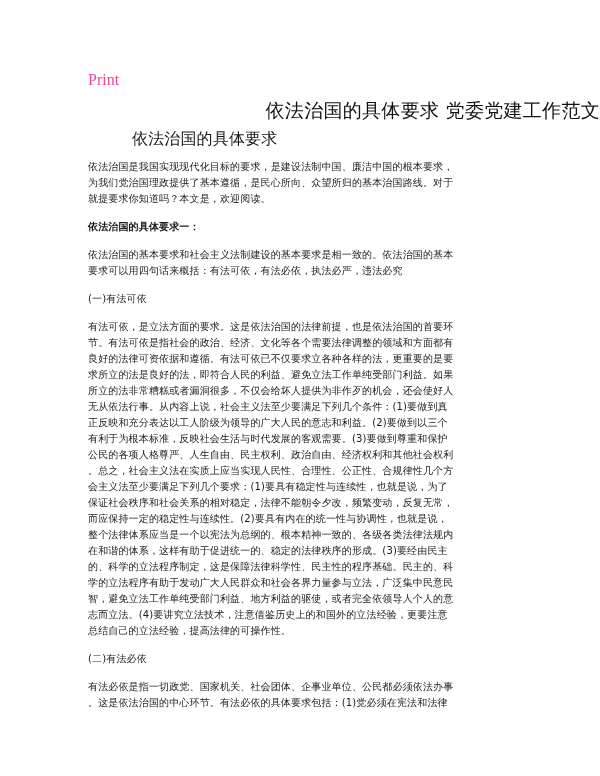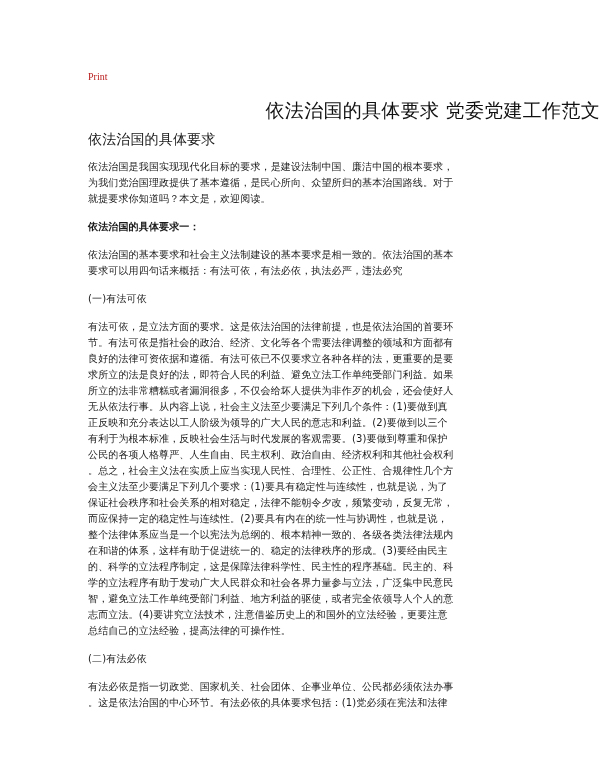--- a/index.html
+++ b/index.html
@@ -13,22 +13,22 @@
       overflow: hidden;
       position: relative;
       font-family: "DejaVu Sans", sans-serif;
       color: #1a1a1a;
     }
     .print-label {
       position: absolute;
       left: 88px;
       top: 71px;
       font-family: "Liberation Serif", serif;
-      font-size: 10px;
-      color: #b91c1c;
+      font-size: 16px;
+      color: #ec4899;
     }
     .doc-title {
       position: absolute;
       left: 0;
       width: 600px;
       top: 98px;
       text-align: right;
       font-size: 19px;
       color: #111;
       letter-spacing: 0.3px;
@@ -44,21 +44,22 @@
       font-size: 10px;
       line-height: 16px;
       height: 16px;
       white-space: nowrap;
       letter-spacing: 0.15px;
     }
     .block {
       margin: 0 0 12px 0;
     }
     .sub-heading .line {
-      font-size: 14px;
+      font-size: 16px;
+      margin-left: 44px;
     }
     .bold .line {
       font-weight: bold;
     }
   </style>
 </head>
 <body>
 
 <div class="print-label">Print</div>
 

